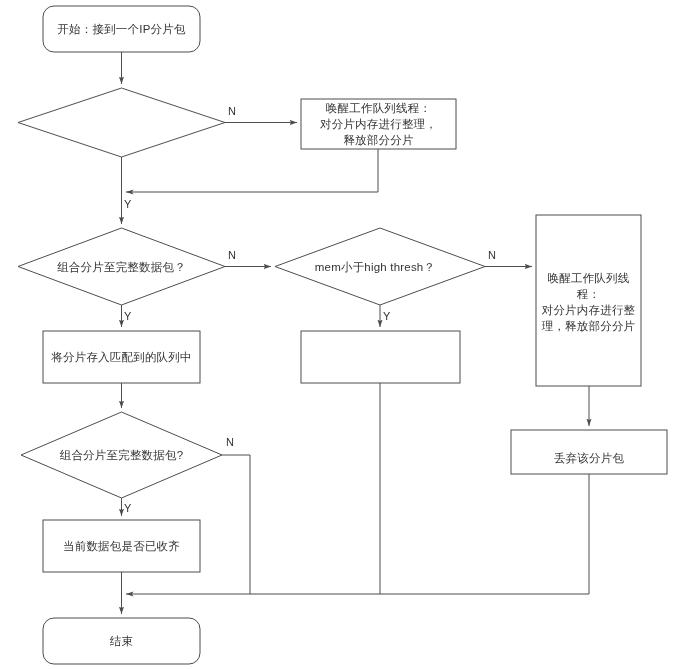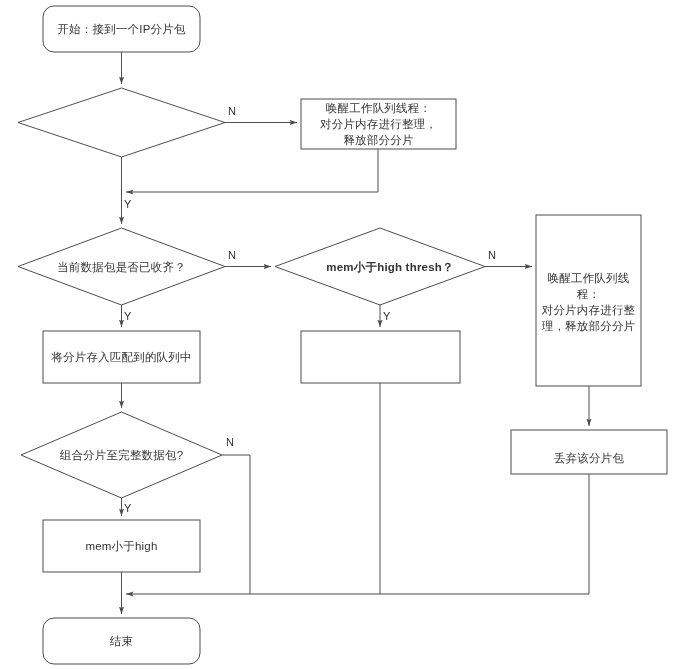--- a/index.html
+++ b/index.html
@@ -127,36 +127,36 @@
     <path class="flow-line" d="M121.5,572 L121.5,614" marker-end="url(#arrow)"></path>
   </svg>
 
   <div class="node-text" style="left:43px; top:6px; width:157px; height:46px;">开始：接到一个IP分片包</div>
 
 
   <div class="node-text" style="left:301px; top:99px; width:155px; height:50px;">唤醒工作队列线程：
 对分片内存进行整理，
 释放部分分片</div>
 
-  <div class="node-text" style="left:28px; top:252px; width:187px; height:30px;">当前数据包是否已收齐？</div>
+  <div class="node-text" style="left:28px; top:252px; width:187px; height:30px;">组合分片至完整数据包？</div>
 
-  <div class="node-text" style="left:304px; top:252px; width:172px; height:30px;font-weight:bold;">mem小于high thresh？</div>
+  <div class="node-text" style="left:289px; top:252px; width:172px; height:30px;">mem小于high thresh？</div>
 
   <div class="node-text" style="left:536px; top:276px; width:105px; height:52px;">唤醒工作队列线程：
 对分片内存进行整
 理，释放部分分片</div>
 
   <div class="node-text" style="left:43px; top:331px; width:157px; height:52px;">将分片存入匹配到的队列中</div>
 
 
   <div class="node-text" style="left:511px; top:430px; width:156px; height:56px;">丢弃该分片包</div>
 
   <div class="node-text" style="left:32px; top:440px; width:179px; height:30px;">组合分片至完整数据包?</div>
 
-  <div class="node-text" style="left:43px; top:520px; width:157px; height:52px;">mem小于high</div>
+  <div class="node-text" style="left:43px; top:520px; width:157px; height:52px;">当前数据包是否已收齐</div>
 
   <div class="node-text" style="left:43px; top:618px; width:157px; height:46px;">结束</div>
 
   <div class="edge-label" style="left:228px; top:105px;">N</div>
 
   <div class="edge-label" style="left:124px; top:198px;">Y</div>
 
   <div class="edge-label" style="left:228px; top:249px;">N</div>
 
   <div class="edge-label" style="left:124px; top:310px;">Y</div>

